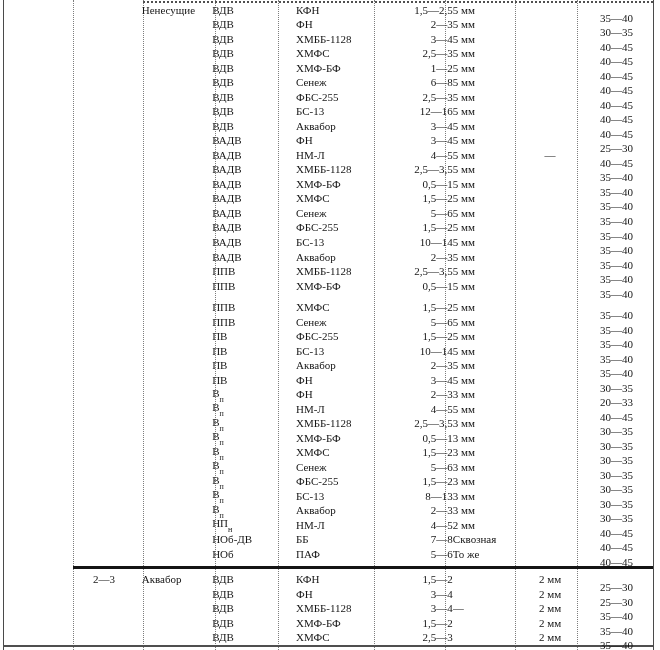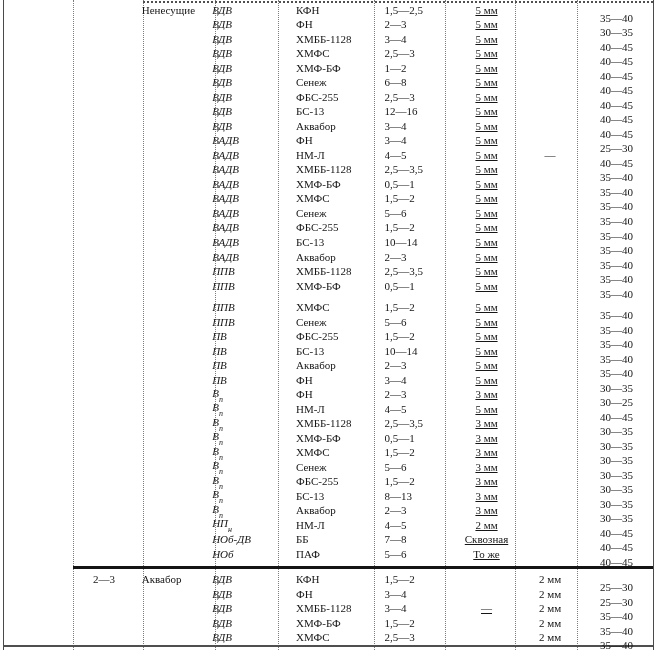--- a/index.html
+++ b/index.html
@@ -20,24 +20,24 @@
   .hline-bottom{position:absolute;left:3px;width:650px;top:645px;height:0;border-top:2px solid #4f4f4f;}
   
   .rows{position:absolute;left:3px;top:3px;width:650px;}
   .row{display:flex;height:14.52px;align-items:center;}
   .row-gap{height:7px;}
   .section-spacer{height:11px;}
   .cell{box-sizing:border-box;overflow:hidden;white-space:nowrap;line-height:1;}
   .c1{width:70px;}
   .c2{width:70px;text-align:center;}
   .c3{width:72px;padding-left:4px;}
-  .c4{width:63px;padding-left:5px;font-style:italic;}
+  .c4{width:63px;padding-left:5px;}
   .c5{width:96px;padding-left:4px;margin-left:24px;}
-  .c6{width:71px;text-align:left;}
-  .c7{width:70px;text-align:center;text-decoration:underline;}
+  .c6{width:71px;text-align:right;}
+  .c7{width:70px;text-align:left;}
   .c8{width:62px;text-align:center;}
   .c9{width:76px;text-align:center;margin-top:16px;}
   .cell sub{font-size:8px;line-height:1;position:relative;bottom:-2px;}
 </style>
 </head>
 <body>
 
 <div class="page">
 
   <div class="vline outer x3"></div>
@@ -345,21 +345,21 @@
         </div>
         <div class="row">
           <div class="cell c1"></div>
           <div class="cell c2"></div>
           <div class="cell c3"></div>
           <div class="cell c4">В<sub>п</sub></div>
           <div class="cell c5">ФН</div>
           <div class="cell c6">2—3</div>
           <div class="cell c7">3 мм</div>
           <div class="cell c8"></div>
-          <div class="cell c9">30—25</div>
+          <div class="cell c9">20—33</div>
         </div>
         <div class="row">
           <div class="cell c1"></div>
           <div class="cell c2"></div>
           <div class="cell c3"></div>
           <div class="cell c4">В<sub>п</sub></div>
           <div class="cell c5">НМ-Л</div>
           <div class="cell c6">4—5</div>
           <div class="cell c7">5 мм</div>
           <div class="cell c8"></div>

